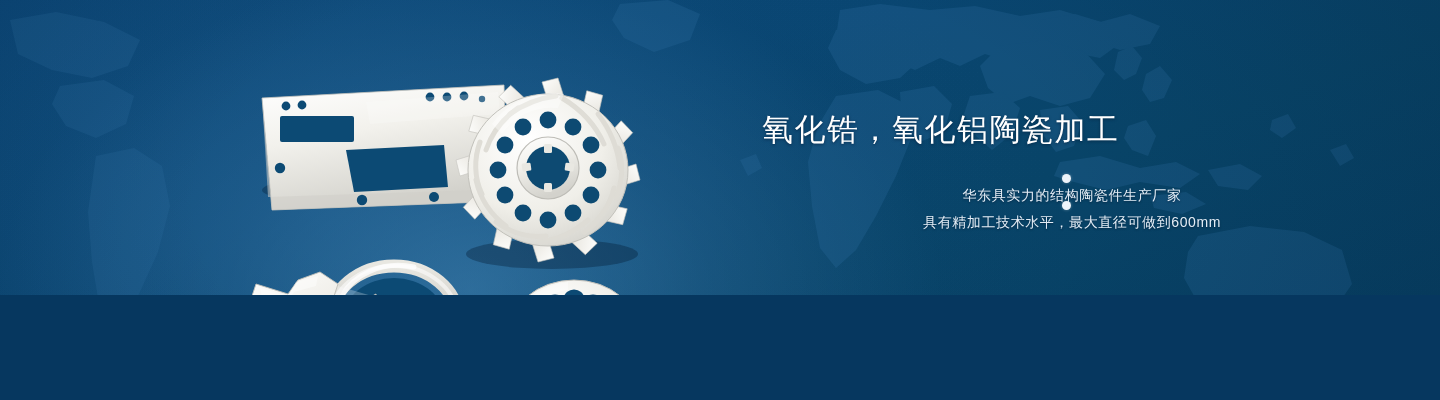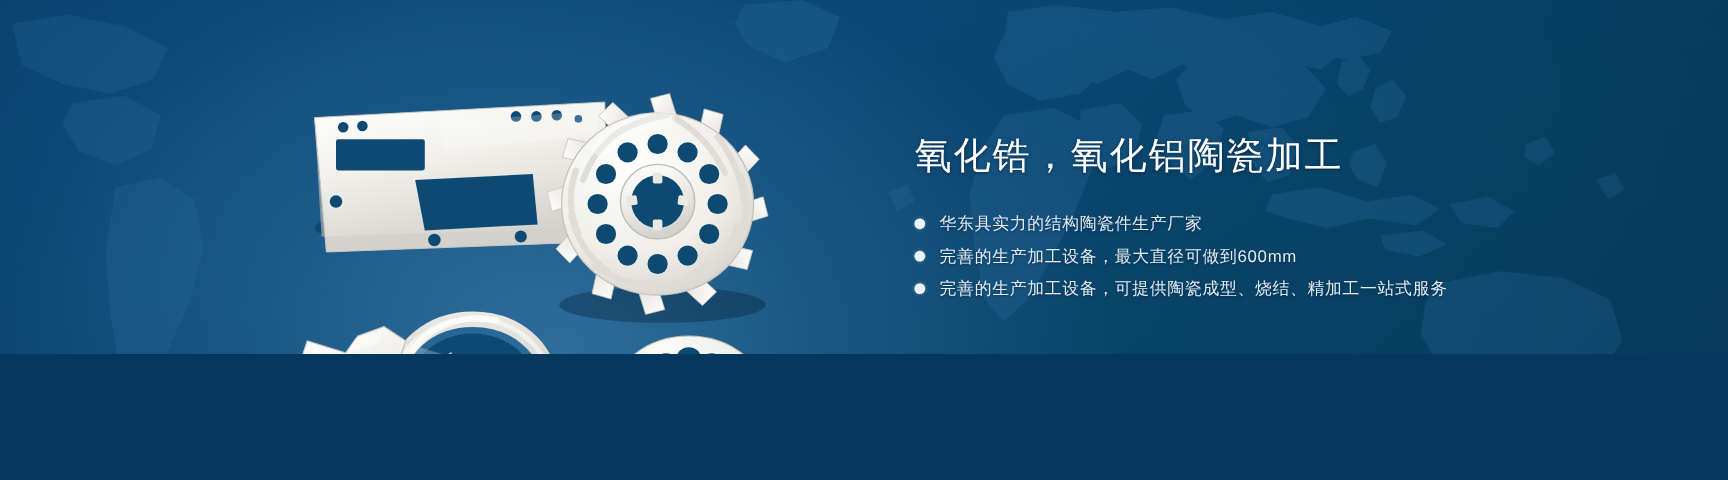--- a/index.html
+++ b/index.html
@@ -62,20 +62,21 @@
   }
   #bullets {
     margin-top:24px;
     list-style:none;
   }
   .bullet {
     display:flex;
     align-items:center;
     height:24px;
     margin-bottom:3px;
+    flex-direction:column;
   }
   .dot {
     flex:0 0 auto;
     width:9px; height:9px;
     border-radius:50%;
     background:#eef4fa;
     margin-right:12px;
     box-shadow:0 0 3px rgba(255,255,255,0.35);
   }
   .btext {
@@ -335,22 +336,18 @@
   <div id="textblock">
     <h1 id="title">氧化锆，氧化铝陶瓷加工</h1>
 
     <ul id="bullets">
       <li class="bullet">
         <span class="dot"></span>
         <span class="btext">华东具实力的结构陶瓷件生产厂家</span>
       </li>
       <li class="bullet">
         <span class="dot"></span>
-        <span class="btext">完善的生产加工设备，最大直径可做到600mm</span>
-      </li>
-      <li class="bullet">
-        <span class="dot"></span>
-        <span class="btext">完善的生产加工设备，可提供陶瓷成型、烧结、精加工一站式服务</span>
+        <span class="btext">具有精加工技术水平，最大直径可做到600mm</span>
       </li>
     </ul>
   </div>
 
 </div>
 
 </body></html>

